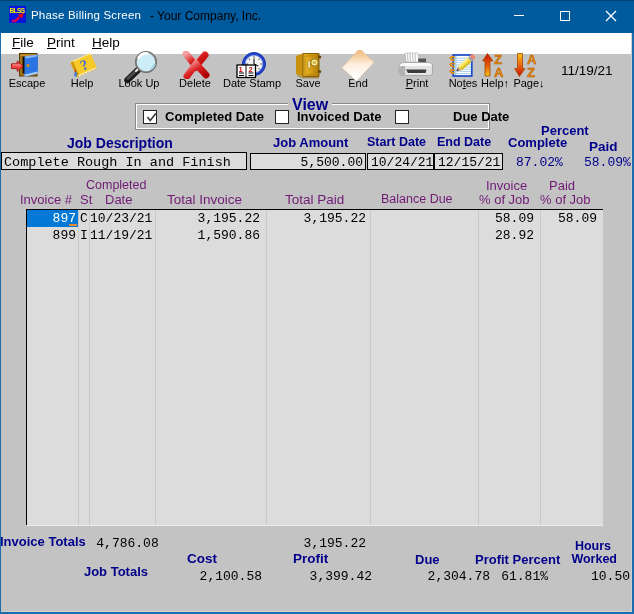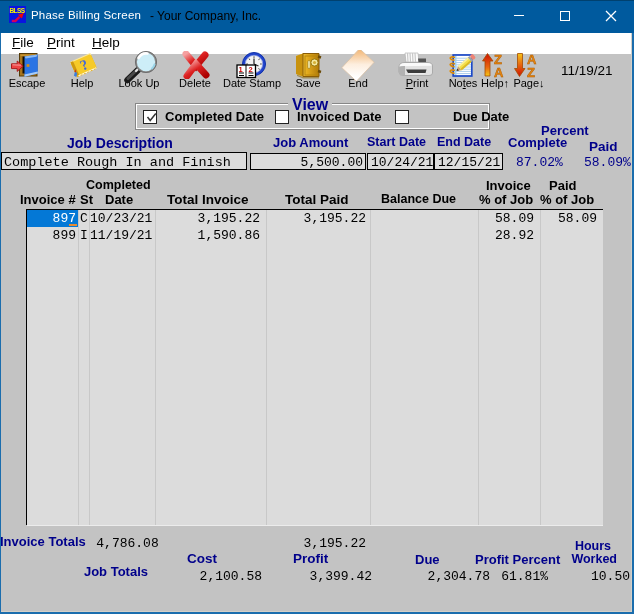--- a/index.html
+++ b/index.html
@@ -1,20 +1,20 @@
 <!DOCTYPE html>
 <html><head>
 <meta charset="utf-8">
 <style>
 html,body{margin:0;padding:0;}
 body{width:634px;height:614px;position:relative;overflow:hidden;
   background:#c3c3c3;font-family:"Liberation Sans",sans-serif;}
 .abs{position:absolute;}
 .lbl{position:absolute;color:#00008B;font-weight:bold;font-size:13px;white-space:pre;}
-.lbl13{position:absolute;color:#000000;font-weight:bold;font-size:13px;white-space:pre;}
+.lbl13{position:absolute;color:#701a75;font-weight:normal;font-size:13px;white-space:pre;}
 .mono{position:absolute;font-family:"Liberation Mono",monospace;font-size:13px;color:#000;white-space:pre;}
 .monob{position:absolute;font-family:"Liberation Mono",monospace;font-size:13px;color:#00008B;white-space:pre;}
 .tlabel{position:absolute;font-size:11px;color:#000;text-align:center;white-space:nowrap;}
 .fieldbox{position:absolute;background:#dcdcdc;border:1px solid #000;box-sizing:border-box;}
 </style>
 </head>
 <body>
 
 <div class="abs" style="left:0;top:0;width:634px;height:33px;background:#005A9E;"></div>
 <div class="abs" style="left:0;top:0;width:634px;height:1px;background:#00416f;"></div>

